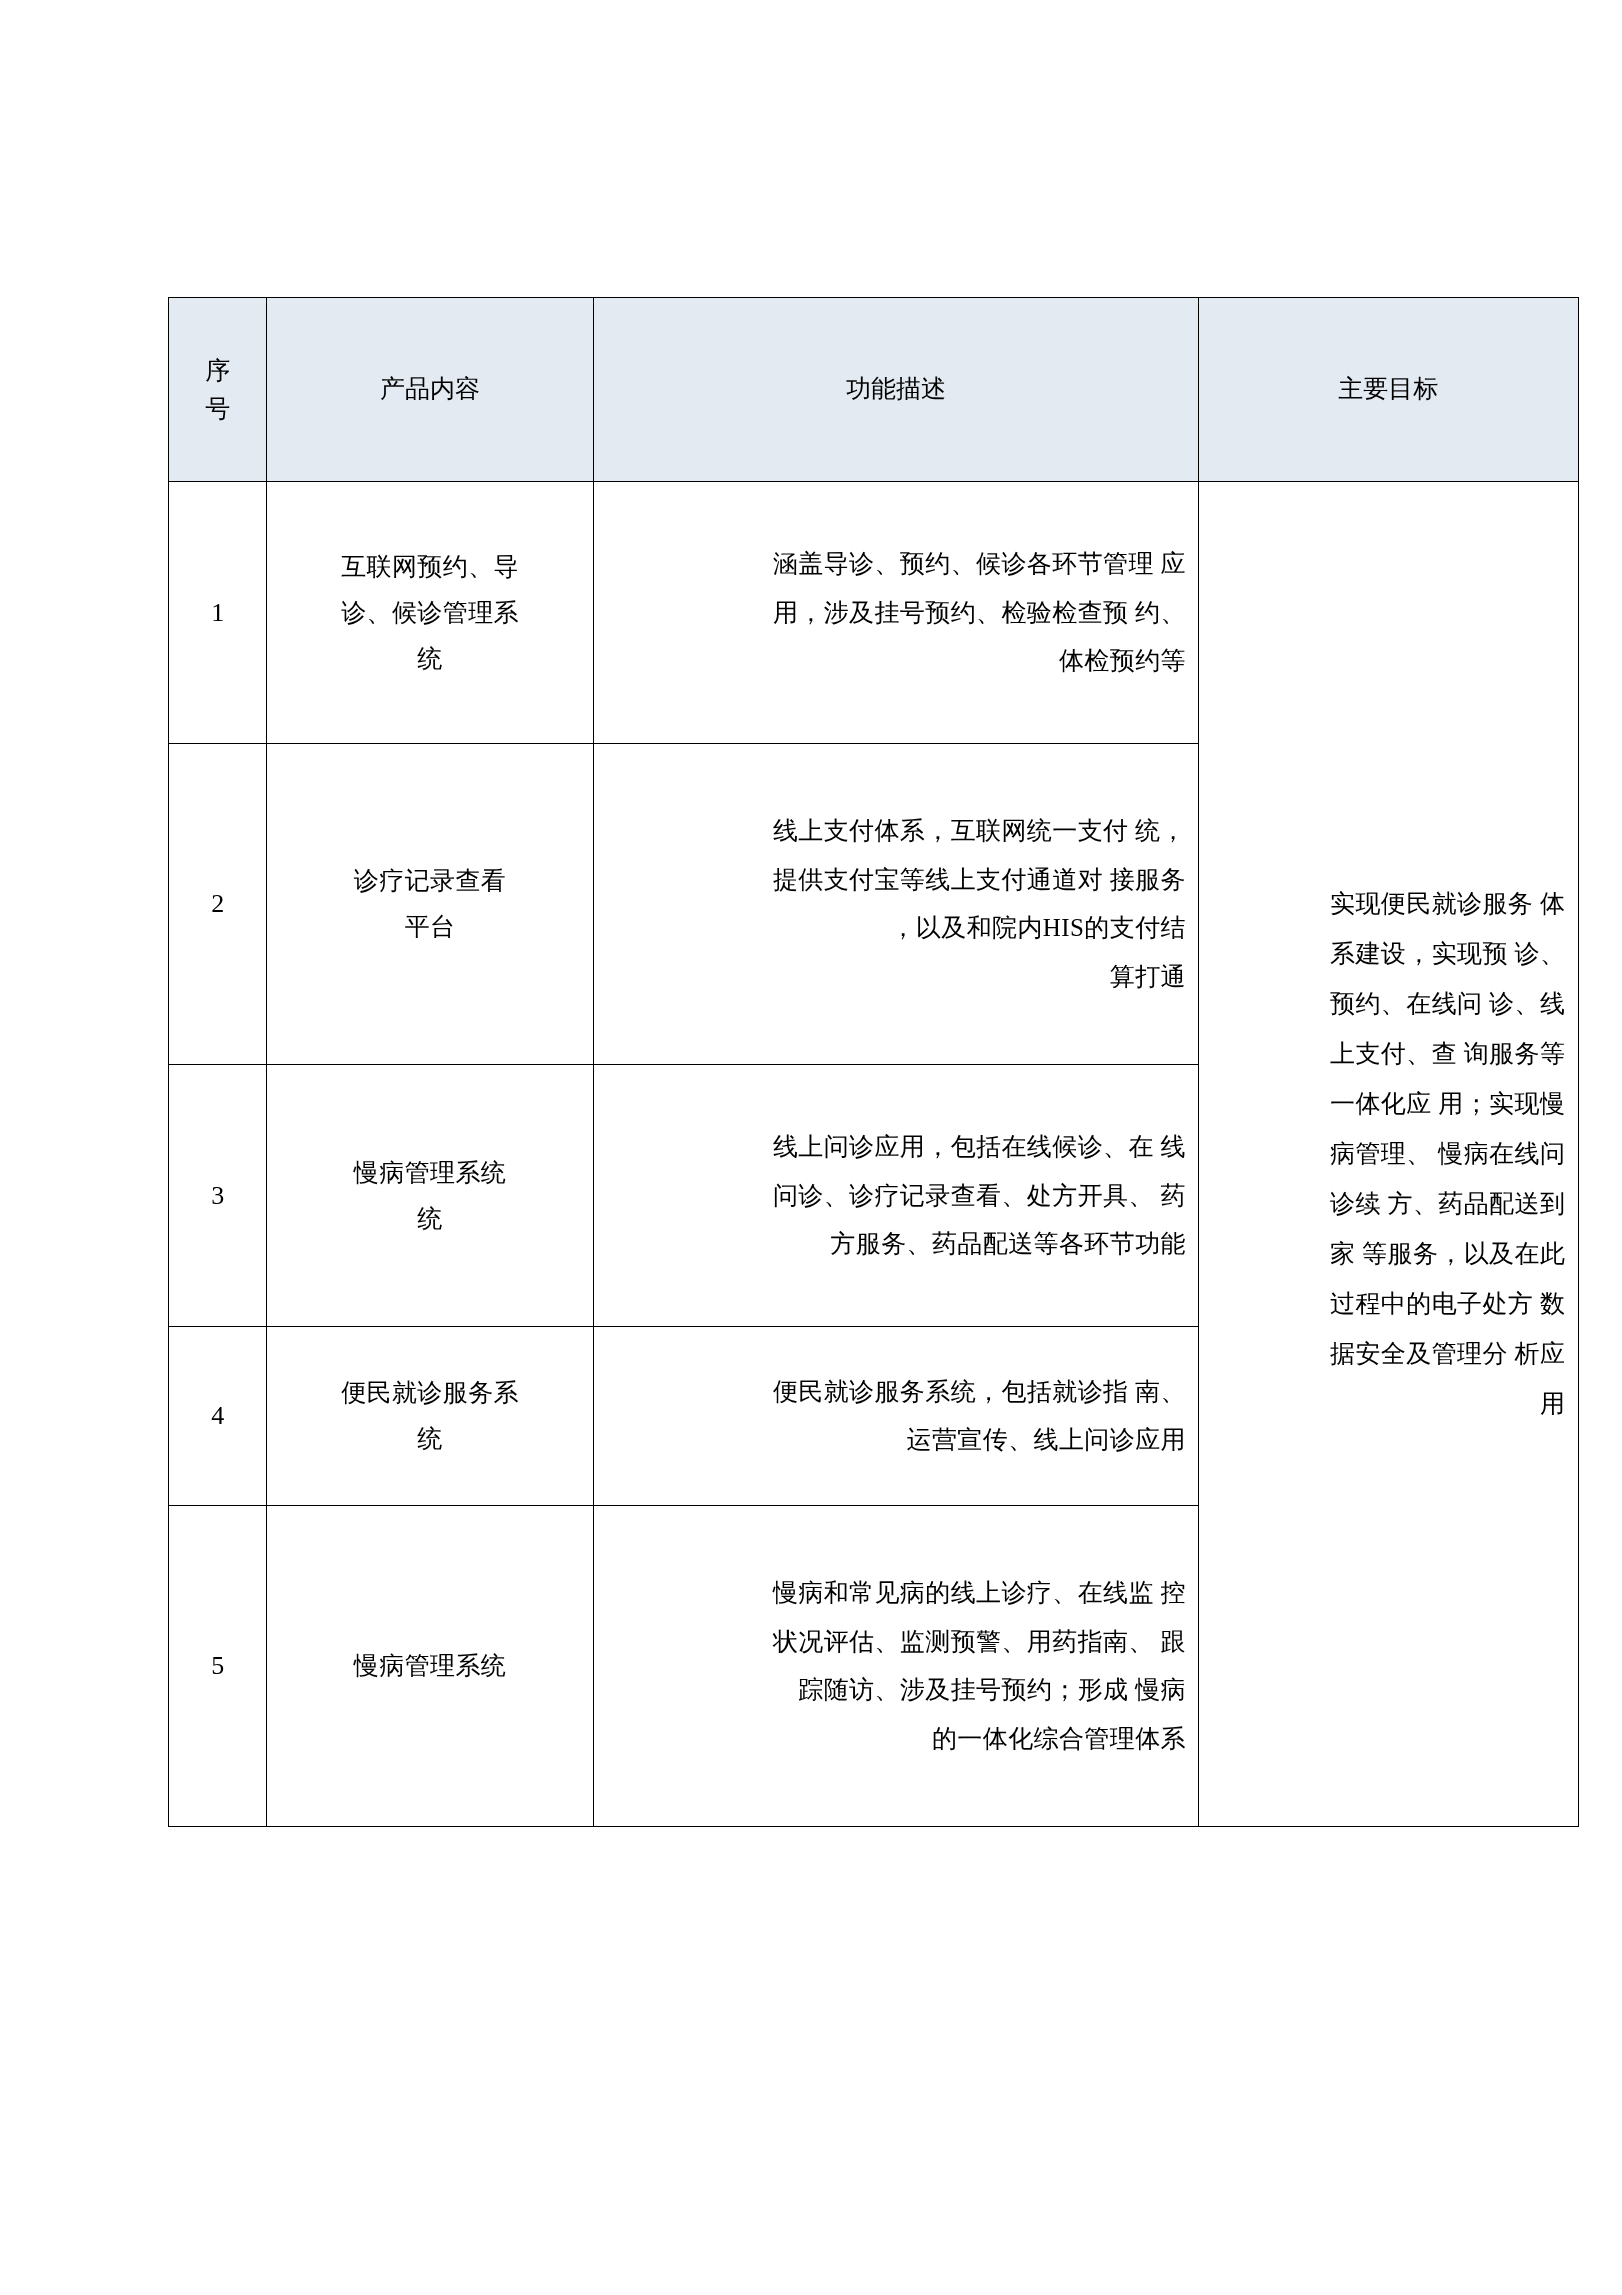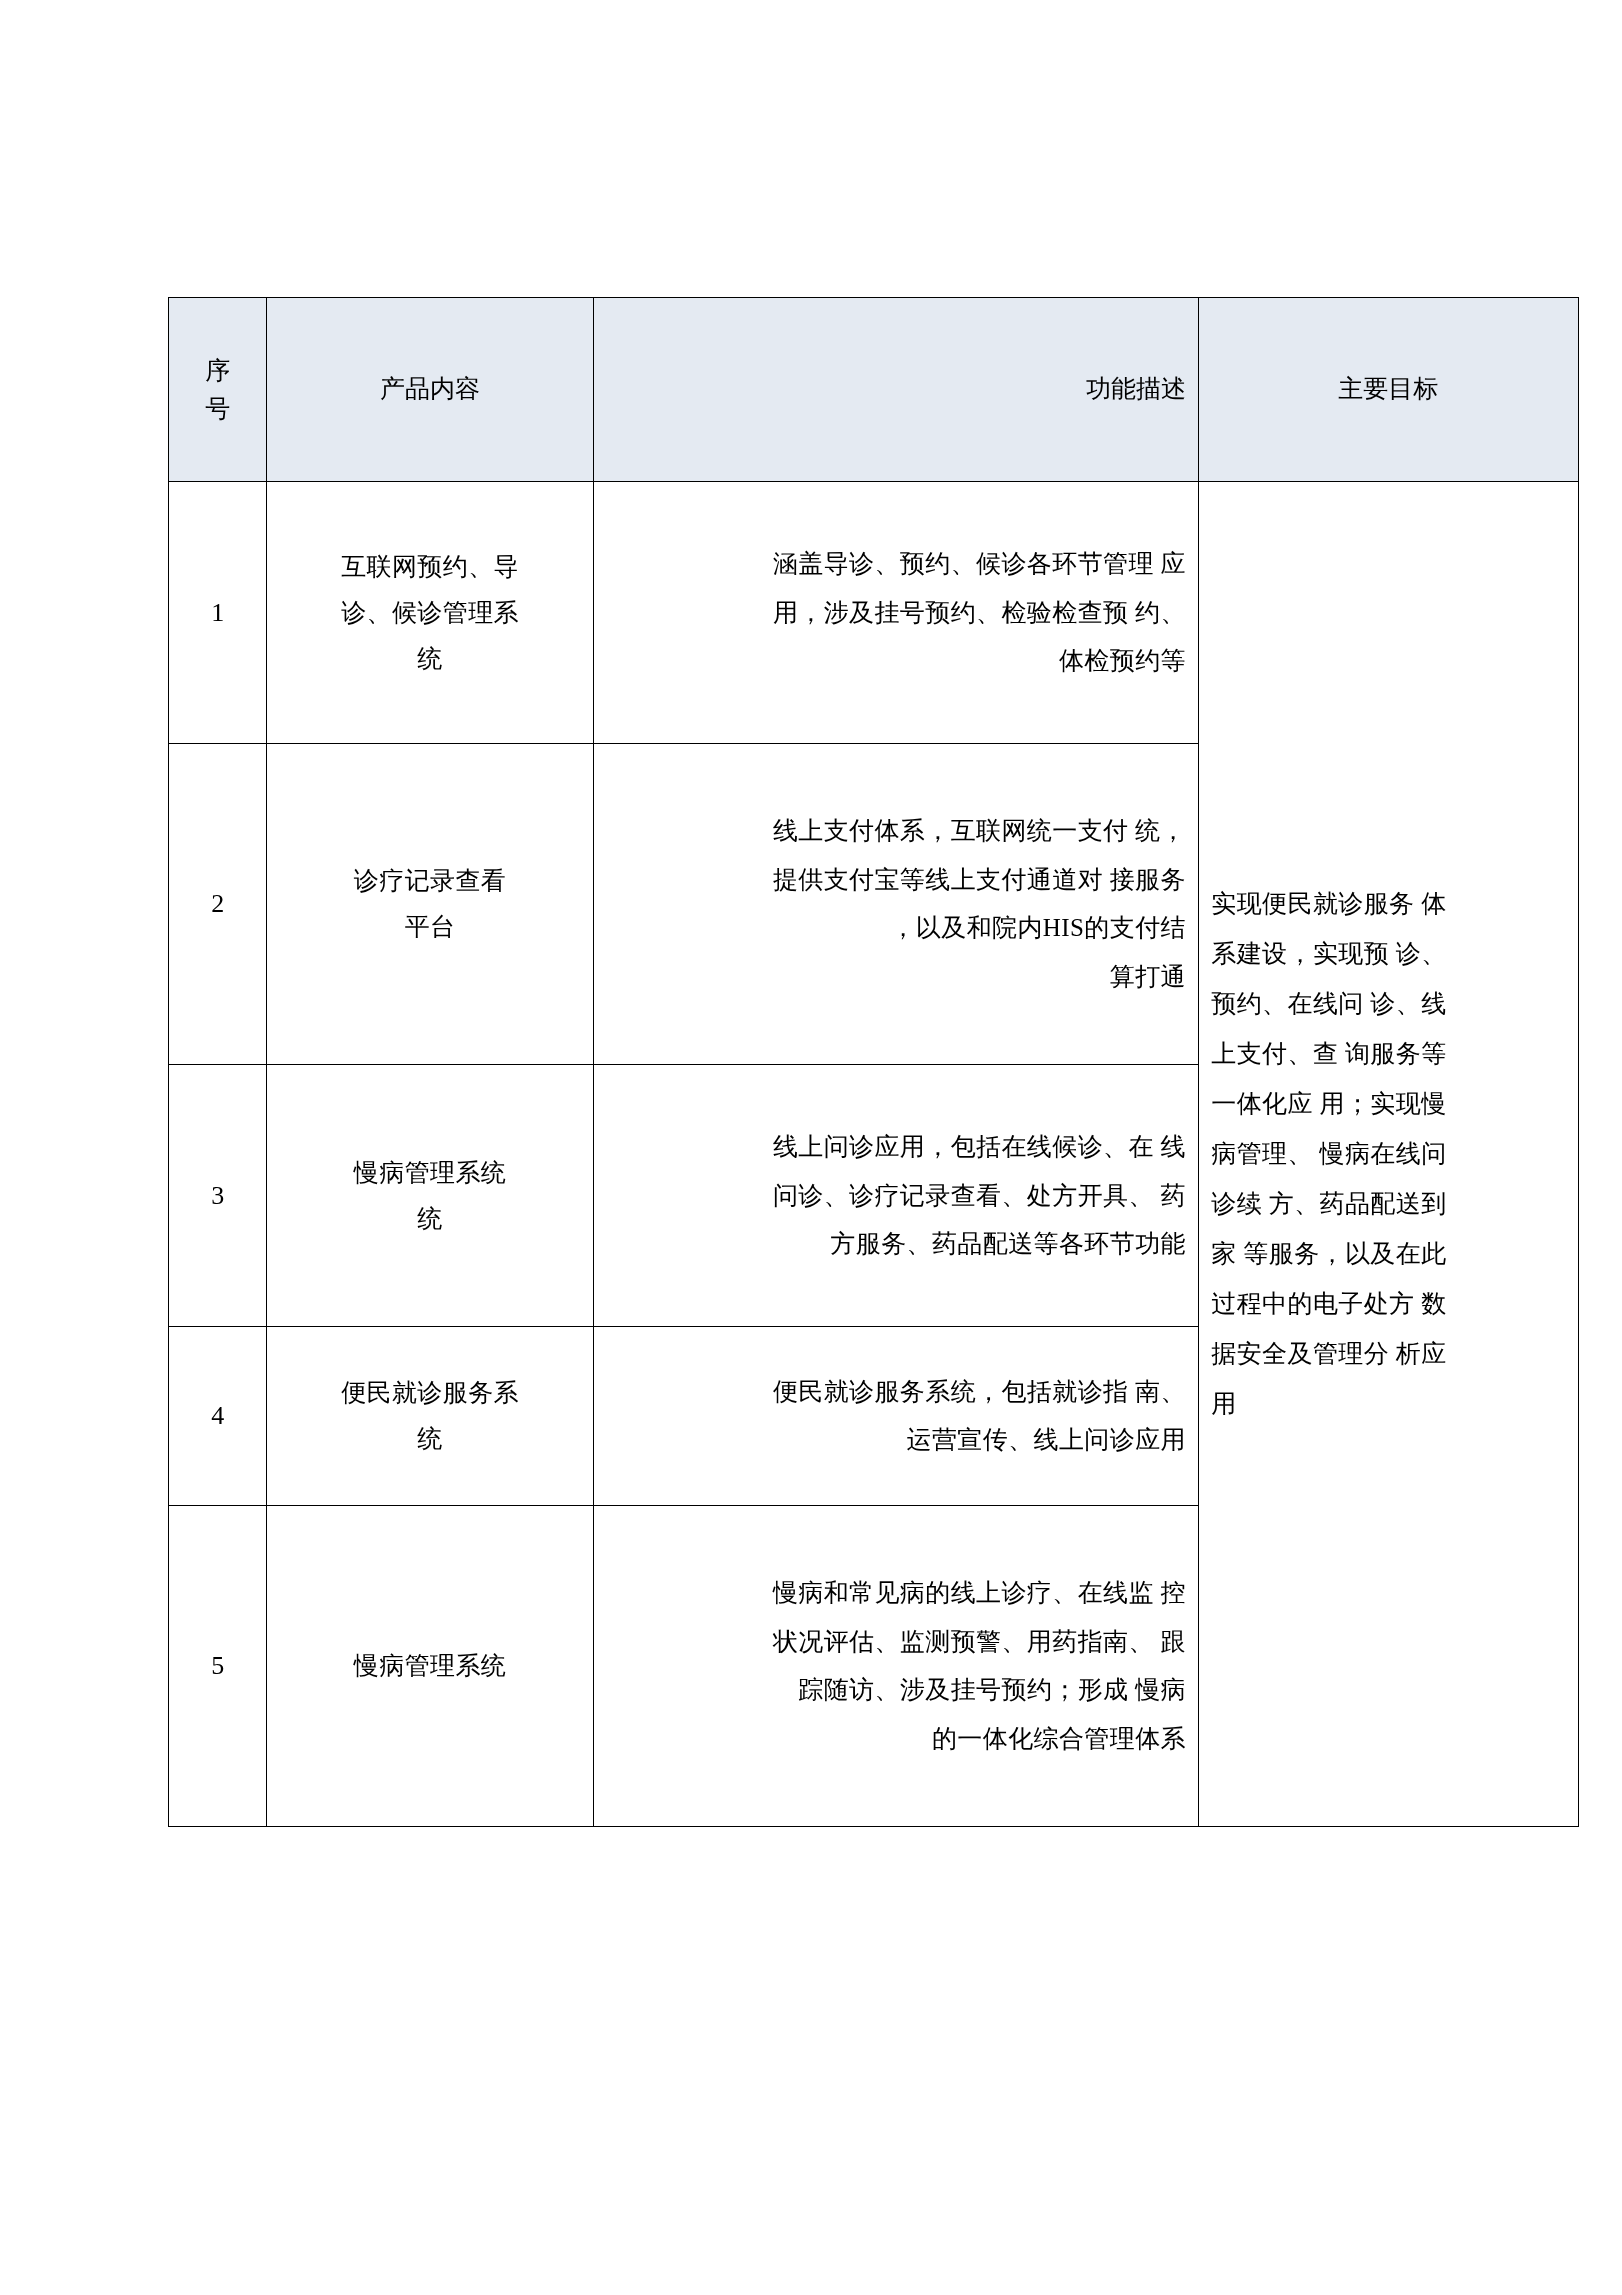--- a/index.html
+++ b/index.html
@@ -46,41 +46,41 @@
     font-weight: bold;
     font-size: 26px;
     height: 166px;
     vertical-align: middle;
   }
   th.col-seq {
     width: 73px;
     line-height: 1.5;
   }
   th.col-product { width: 301px; }
-  th.col-func { width: 580px; text-align: right; }
+  th.col-func { width: 580px; }
   th.col-goal { width: 354px; }
 
   td.cell-seq {
     width: 73px;
     text-align: center;
     font-size: 26px;
   }
   td.cell-product {
     width: 301px;
     text-align: center;
     letter-spacing: 0.4px;
   }
   td.cell-func {
     width: 580px;
     text-align: right;
     letter-spacing: 0.4px;
   }
   td.cell-goal {
     width: 354px;
-    text-align: left;
+    text-align: right;
     vertical-align: middle;
     letter-spacing: 0.4px;
   }
   .cell-func .ln,
   .cell-product .ln,
   .cell-goal .ln {
     display: block;
     white-space: nowrap;
   }
   .cell-product .ln { line-height: 1.85; }

